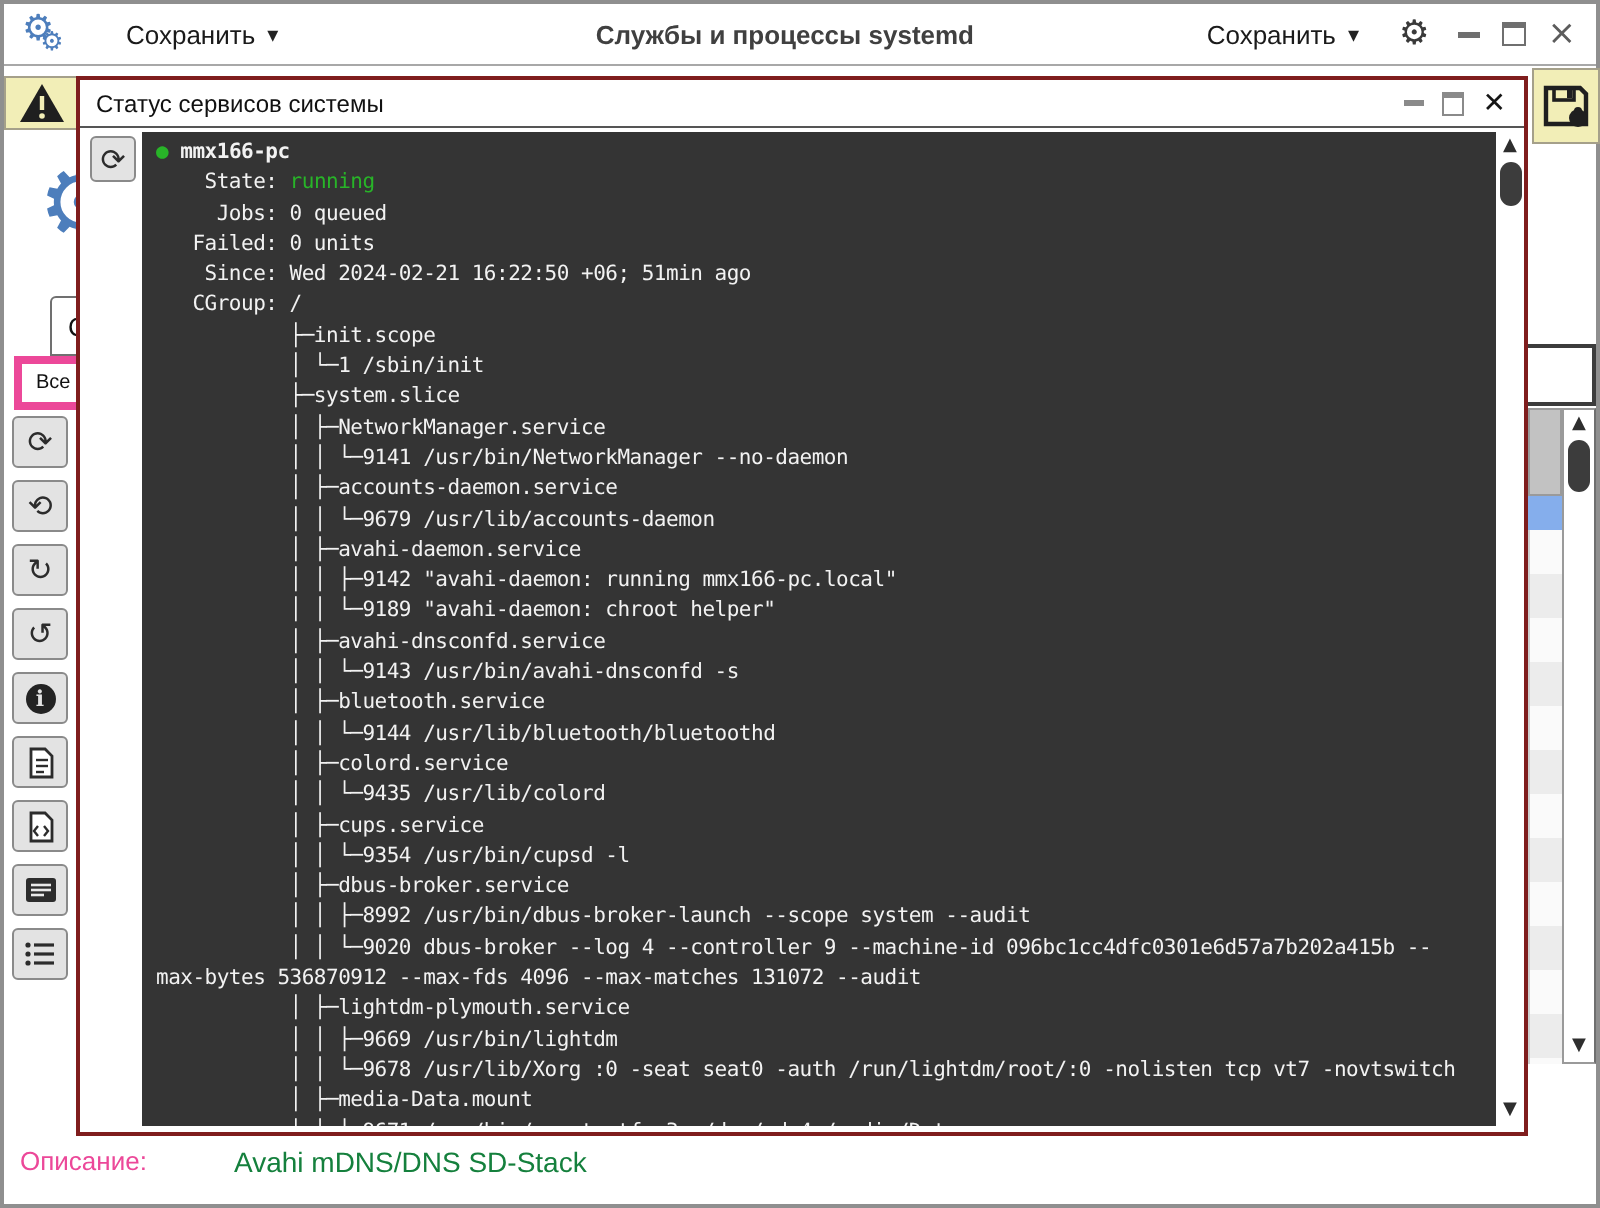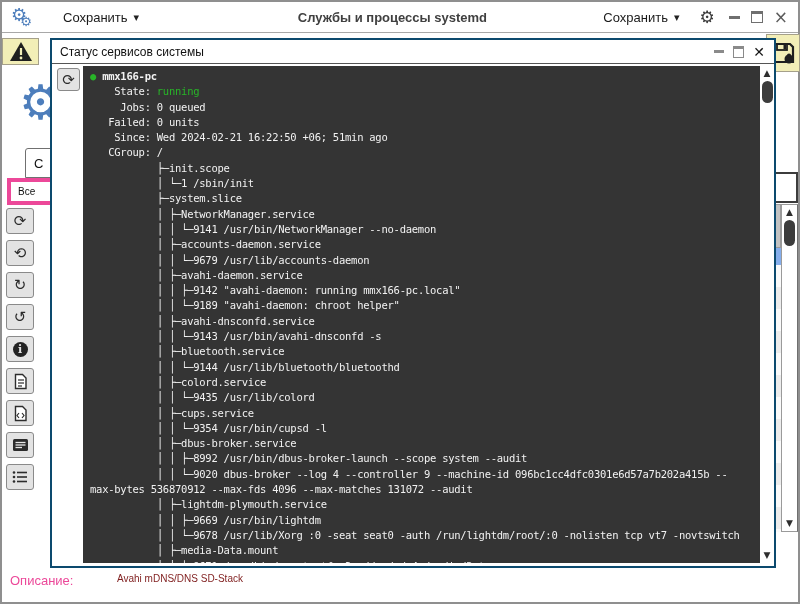--- a/index.html
+++ b/index.html
@@ -42,42 +42,42 @@
   .tb-btn{width:28px;height:26px;background:#e3e3e3;border:1px solid #8a8a8a;border-radius:3px;
           box-sizing:border-box;display:flex;align-items:center;justify-content:center;
           font-family:"DejaVu Sans",sans-serif;font-size:15px;color:#2c2c2c;padding:0;}
   .info-circle{width:15px;height:15px;border-radius:50%;background:#232323;color:#e3e3e3;
                font-size:11px;font-weight:bold;display:flex;align-items:center;justify-content:center;
                font-family:"DejaVu Serif",serif;}
   .tb-svg{display:block;}
 
   
   .status-label{position:absolute;left:8px;top:571px;font-size:13px;color:#ec4899;}
-  .status-value{position:absolute;left:115px;top:571px;font-size:10px;color:#7f1d1d;}
+  .status-value{position:absolute;left:115px;top:571px;font-size:14px;color:#15803d;}
 
   
   .tbl-header{position:absolute;left:700px;top:170px;width:96px;height:31px;background:#fff;
               border:2px solid #3c3c3c;box-sizing:border-box;}
   .tbl-grey{position:absolute;left:762px;top:202px;width:17px;height:44px;background:#c2c2c2;
             border:1px solid #9a9a9a;box-sizing:border-box;}
   .tbl-blue{position:absolute;left:762px;top:246px;width:17px;height:17px;background:#85aeec;}
   .tbl-rows{position:absolute;left:762px;top:263px;width:17px;height:267px;
             background:repeating-linear-gradient(to bottom,#fafafa 0 22px,#ececec 22px 44px);
             border-left:1px solid #cfcfcf;box-sizing:border-box;}
   .vscroll{background:#fff;display:flex;flex-direction:column;align-items:center;box-sizing:border-box;}
   .tbl-scroll{position:absolute;left:779px;top:202px;width:17px;height:328px;
               border:1px solid #9a9a9a;border-right:1px solid #6f6f6f;}
   .arr{font-size:9px;color:#2e2e2e;line-height:1;font-family:"DejaVu Sans",sans-serif;}
   .arr.up{margin-top:3px;}
   .arr.down{margin-top:auto;margin-bottom:3px;}
   .thumb{width:11px;height:26px;background:#3c3c3c;border-radius:6px;margin-top:3px;}
 
   
-  .dialog{position:absolute;left:48px;top:36px;width:726px;height:530px;background:#fff;
-          border:2px solid #0c4a6e;box-sizing:border-box;z-index:10;}
+  .dialog{position:absolute;left:36px;top:36px;width:726px;height:530px;background:#fff;
+          border:2px solid #7f1d1d;box-sizing:border-box;z-index:10;}
   .dlg-titlebar{height:23px;display:flex;align-items:center;border-bottom:1px solid #555;}
   .dlg-title{font-size:12px;color:#111;margin-left:8px;}
   .dlg-controls{margin-left:auto;display:flex;align-items:center;gap:9px;margin-right:9px;}
   .dlg-min{width:10px;height:3px;background:#8a8a8a;display:inline-block;}
   .dlg-max{width:9px;height:8px;border:1px solid #8a8a8a;border-top:3px solid #8a8a8a;display:inline-block;}
   .dlg-close{font-size:14px;font-weight:bold;color:#151515;line-height:1;font-family:"DejaVu Sans",sans-serif;}
   .dlg-body{position:relative;height:499px;}
   .dlg-refresh{position:absolute;left:5px;top:4px;width:23px;height:23px;}
 
   .console{position:absolute;left:31px;top:2px;width:677px;height:497px;background:#343434;

